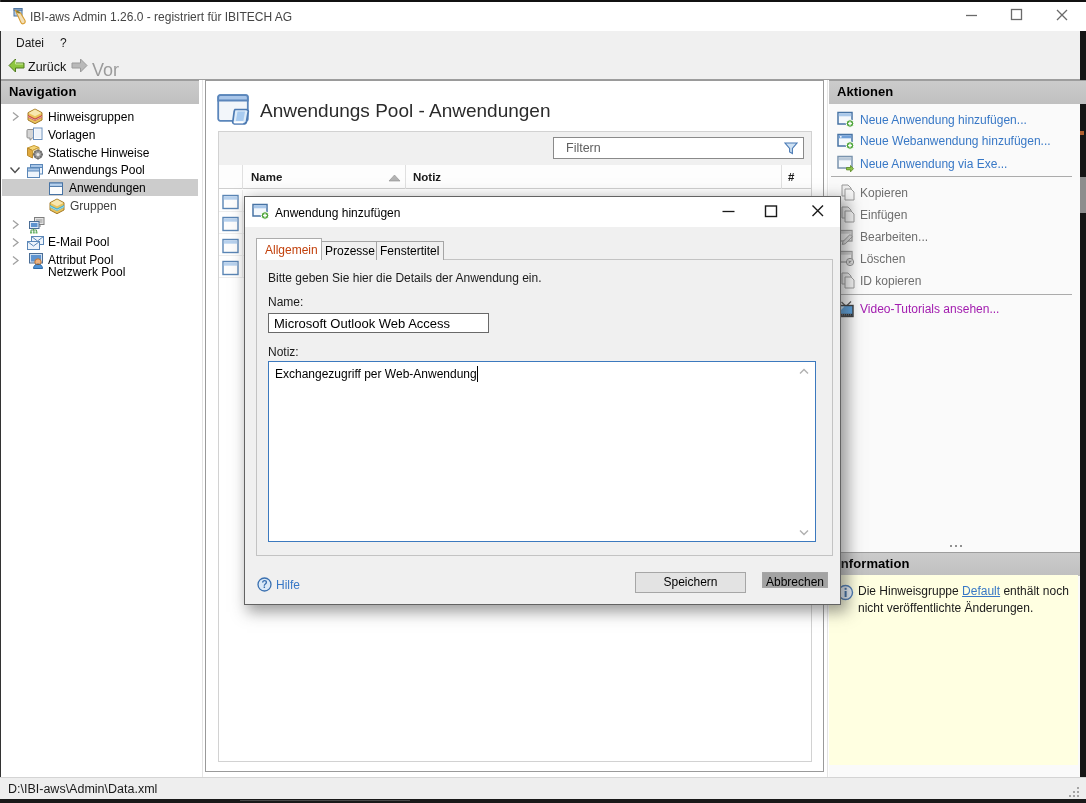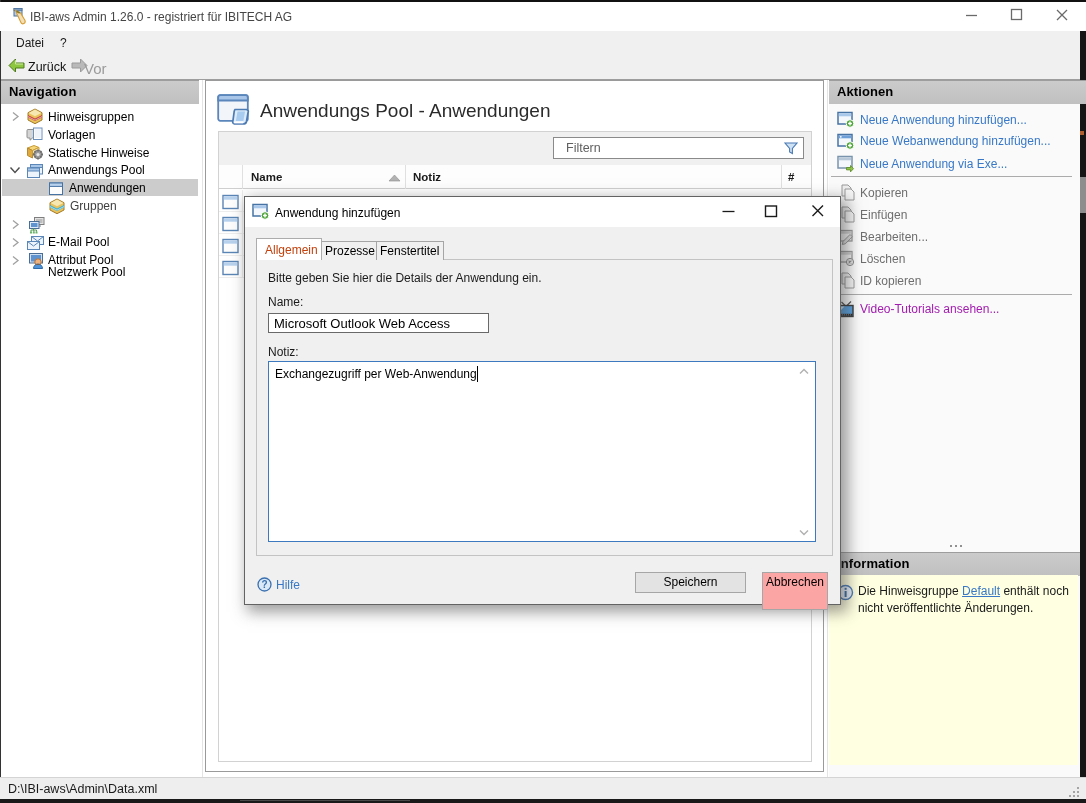--- a/index.html
+++ b/index.html
@@ -41,21 +41,21 @@
 
 <div class="abs" style="left:1px;top:56px;width:1079px;height:24px;background:#f0f0f0;border-bottom:1px solid #9d9d9d;box-sizing:border-box;"></div>
 <svg class="abs" style="left:8px;top:58px;" width="17" height="15" viewBox="0 0 17 15">
   <path d="M7.5 1 L1 7.5 L7.5 14 L7.5 10 L16 10 L16 5 L7.5 5 Z" fill="#8dc63f" stroke="#4e7a1e" stroke-width="1"></path>
   <path d="M7.5 2.2 L7.5 6 L15 6" fill="none" stroke="#cfe8a4" stroke-width="1"></path>
 </svg>
 <div class="abs" style="left:28px;top:60px;font-size:12.5px;color:#111;">Zurück</div>
 <svg class="abs" style="left:71px;top:58px;" width="17" height="15" viewBox="0 0 17 15">
   <path d="M9.5 1 L16 7.5 L9.5 14 L9.5 10 L1 10 L1 5 L9.5 5 Z" fill="#b9b9b9" stroke="#9a9a9a" stroke-width="1"></path>
 </svg>
-<div class="abs" style="left:84px;top:60px;font-size:15px;color:#9b9b9b;text-align:right;">Vor</div>
+<div class="abs" style="left:92px;top:60px;font-size:18px;color:#9b9b9b;text-align:right;">Vor</div>
 
 <div class="abs" style="left:0;top:777px;width:1086px;height:23px;background:#eeeeee;border-top:1px solid #d4d4d4;box-sizing:border-box;"></div>
 <div class="abs" style="left:8px;top:782px;font-size:12.5px;color:#1a1a1a;">D:\IBI-aws\Admin\Data.xml</div>
 <svg class="abs" style="left:1068px;top:786px;" width="12" height="12" viewBox="0 0 12 12">
   <g fill="#a5a5a5">
       <rect x="9" y="9" width="2" height="2"></rect>
       <rect x="9" y="5" width="2" height="2"></rect>
       <rect x="9" y="1" width="2" height="2"></rect>
       <rect x="5" y="9" width="2" height="2"></rect>
       <rect x="5" y="5" width="2" height="2"></rect>
@@ -343,13 +343,13 @@
 <svg class="abs" style="left:798px;top:528px;" width="12" height="9" viewBox="0 0 12 9">
     <path d="M2 2.5 L6 6.5 L10 2.5" fill="none" stroke="#b0b0b0" stroke-width="1.4"></path>
   </svg>
 
 <svg class="abs" style="left:257px;top:577px;" width="15" height="15" viewBox="0 0 15 15">
   <circle cx="7.5" cy="7.5" r="6.5" fill="#dbe9f7" stroke="#3a70b0" stroke-width="1.3"></circle>
   <text x="7.5" y="11" font-size="10" font-weight="bold" fill="#3a70b0" text-anchor="middle" font-family="Liberation Sans">?</text>
 </svg>
 <div class="abs" style="left:276px;top:578px;font-size:12px;color:#3878c6;">Hilfe</div>
 <div class="abs" style="left:635px;top:572px;width:111px;height:21px;background:#e3e3e3;border:1px solid #a6a6a6;box-sizing:border-box;text-align:center;font-size:12px;color:#000;line-height:19px;">Speichern</div>
-<div class="abs" style="left:762px;top:572px;width:66px;height:38px;background:#fca5a5;border:1px solid #a6a6a6;box-sizing:border-box;text-align:center;font-size:12px;color:#000;line-height:19px;">Abbrechen</div>
+<div class="abs" style="left:762px;top:572px;width:66px;height:16px;background:#a3a3a3;border:1px solid #a6a6a6;box-sizing:border-box;text-align:center;font-size:12px;color:#000;line-height:19px;">Abbrechen</div>
 
 </body></html>

